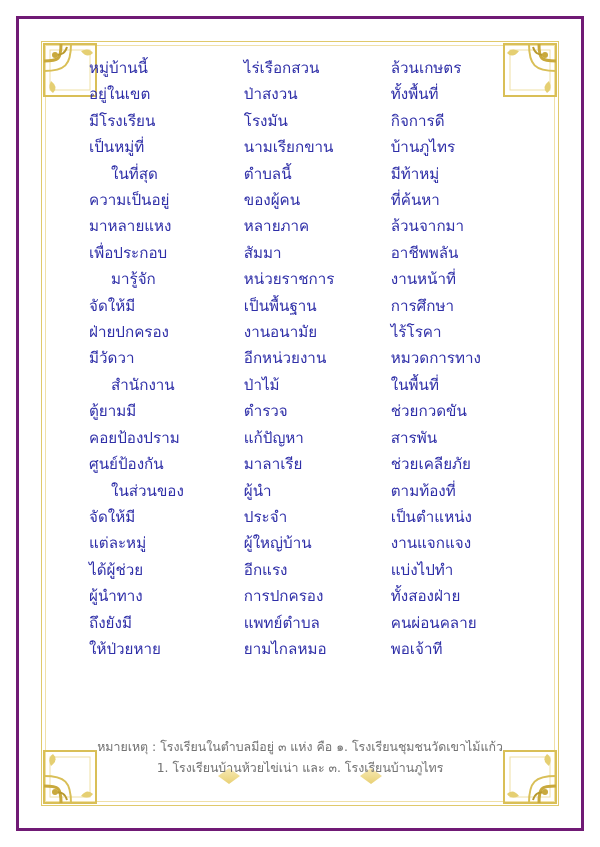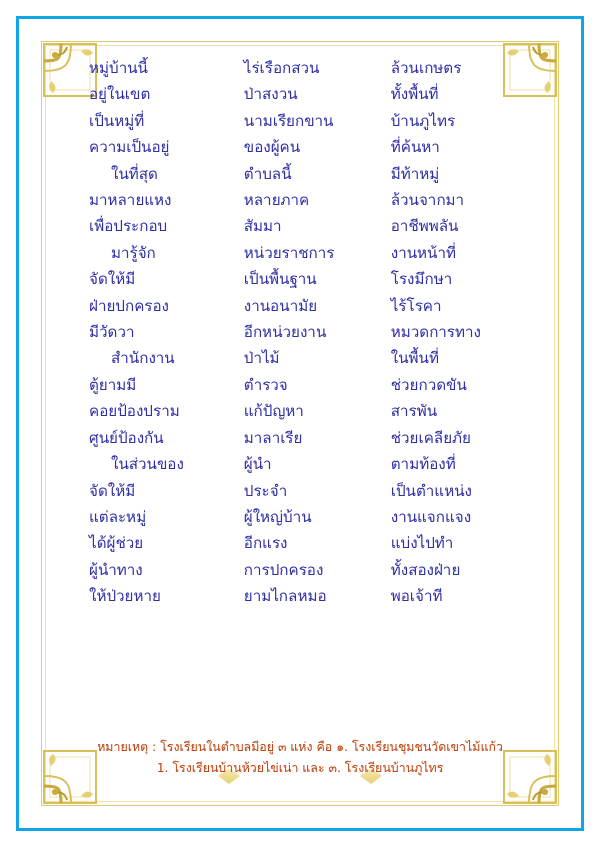--- a/index.html
+++ b/index.html
@@ -22,21 +22,21 @@
     background: #ffffff;
     box-sizing: border-box;
   }
 
   .frame-outer {
     position: absolute;
     left: 16px;
     top: 16px;
     right: 16px;
     bottom: 16px;
-    border: 3px solid #0ea5e9;
+    border: 3px solid #701a75;
     background: #ffffff;
     box-sizing: border-box;
   }
   .frame-inner {
     position: absolute;
     left: 22px;
     top: 22px;
     right: 22px;
     bottom: 22px;
     border: 1px solid #e0c96b;
@@ -109,21 +109,21 @@
   .col-c { width: 176px; }
 
   .indent { padding-left: 22px !important; }
 
   .note {
     position: absolute;
     left: 42px;
     right: 42px;
     bottom: 50px;
     text-align: center;
-    color: #c2410c;
+    color: #737373;
     font-size: 12.4px;
     line-height: 21px;
     font-family: "DejaVu Sans", sans-serif;
   }
   .note div { white-space: nowrap; }
 </style>
 </head>
 <body>
 
 <div class="page">
@@ -193,53 +193,58 @@
               <td class="col-a">หมู่บ้านนี้</td>
               <td class="col-b">ไร่เรือกสวน</td>
               <td class="col-c">ล้วนเกษตร</td>
             </tr>
             <tr>
               <td class="col-a">อยู่ในเขต</td>
               <td class="col-b">ป่าสงวน</td>
               <td class="col-c">ทั้งพื้นที่</td>
             </tr>
             <tr>
+              <td class="col-a">มีโรงเรียน</td>
+              <td class="col-b">โรงมัน</td>
+              <td class="col-c">กิจการดี</td>
+            </tr>
+            <tr>
               <td class="col-a">เป็นหมู่ที่</td>
               <td class="col-b">นามเรียกขาน</td>
               <td class="col-c">บ้านภูไทร</td>
             </tr>
             <tr>
+              <td class="col-a indent">ในที่สุด</td>
+              <td class="col-b">ตำบลนี้</td>
+              <td class="col-c">มีท้าหมู่</td>
+            </tr>
+            <tr>
               <td class="col-a">ความเป็นอยู่</td>
               <td class="col-b">ของผู้คน</td>
               <td class="col-c">ที่ค้นหา</td>
             </tr>
             <tr>
-              <td class="col-a indent">ในที่สุด</td>
-              <td class="col-b">ตำบลนี้</td>
-              <td class="col-c">มีท้าหมู่</td>
-            </tr>
-            <tr>
               <td class="col-a">มาหลายแหง</td>
               <td class="col-b">หลายภาค</td>
               <td class="col-c">ล้วนจากมา</td>
             </tr>
             <tr>
               <td class="col-a">เพื่อประกอบ</td>
               <td class="col-b">สัมมา</td>
               <td class="col-c">อาชีพพลัน</td>
             </tr>
             <tr>
               <td class="col-a indent">มารู้จัก</td>
               <td class="col-b">หน่วยราชการ</td>
               <td class="col-c">งานหน้าที่</td>
             </tr>
             <tr>
               <td class="col-a">จัดให้มี</td>
               <td class="col-b">เป็นพื้นฐาน</td>
-              <td class="col-c">โรงมึกษา</td>
+              <td class="col-c">การศึกษา</td>
             </tr>
             <tr>
               <td class="col-a">ฝ่ายปกครอง</td>
               <td class="col-b">งานอนามัย</td>
               <td class="col-c">ไร้โรคา</td>
             </tr>
             <tr>
               <td class="col-a">มีวัดวา</td>
               <td class="col-b">อีกหน่วยงาน</td>
               <td class="col-c">หมวดการทาง</td>
@@ -283,20 +288,25 @@
               <td class="col-a">ได้ผู้ช่วย</td>
               <td class="col-b">อีกแรง</td>
               <td class="col-c">แบ่งไปทำ</td>
             </tr>
             <tr>
               <td class="col-a">ผู้นำทาง</td>
               <td class="col-b">การปกครอง</td>
               <td class="col-c">ทั้งสองฝ่าย</td>
             </tr>
             <tr>
+              <td class="col-a">ถึงยังมี</td>
+              <td class="col-b">แพทย์ตำบล</td>
+              <td class="col-c">คนผ่อนคลาย</td>
+            </tr>
+            <tr>
               <td class="col-a">ให้ป่วยหาย</td>
               <td class="col-b">ยามไกลหมอ</td>
               <td class="col-c">พอเจ้าที</td>
             </tr>
           </tbody>
       </table>
     </div>
 
     <div class="note">
       <div>หมายเหตุ : โรงเรียนในตำบลมีอยู่ ๓ แห่ง คือ ๑. โรงเรียนชุมชนวัดเขาไม้แก้ว</div>

